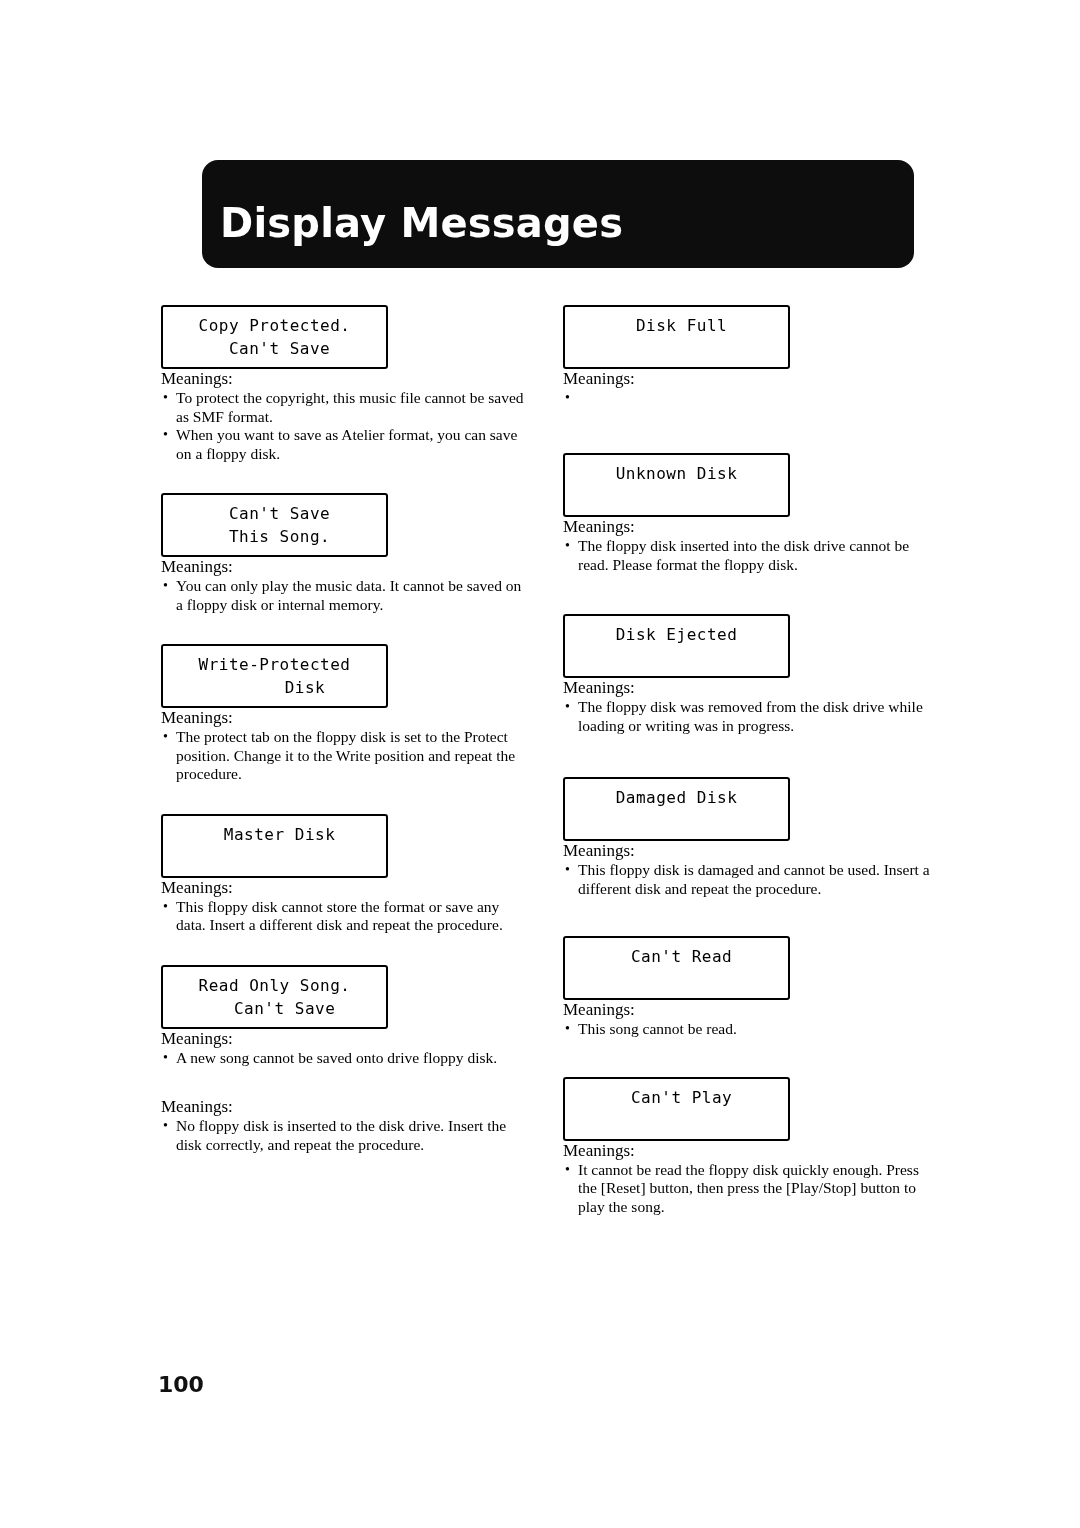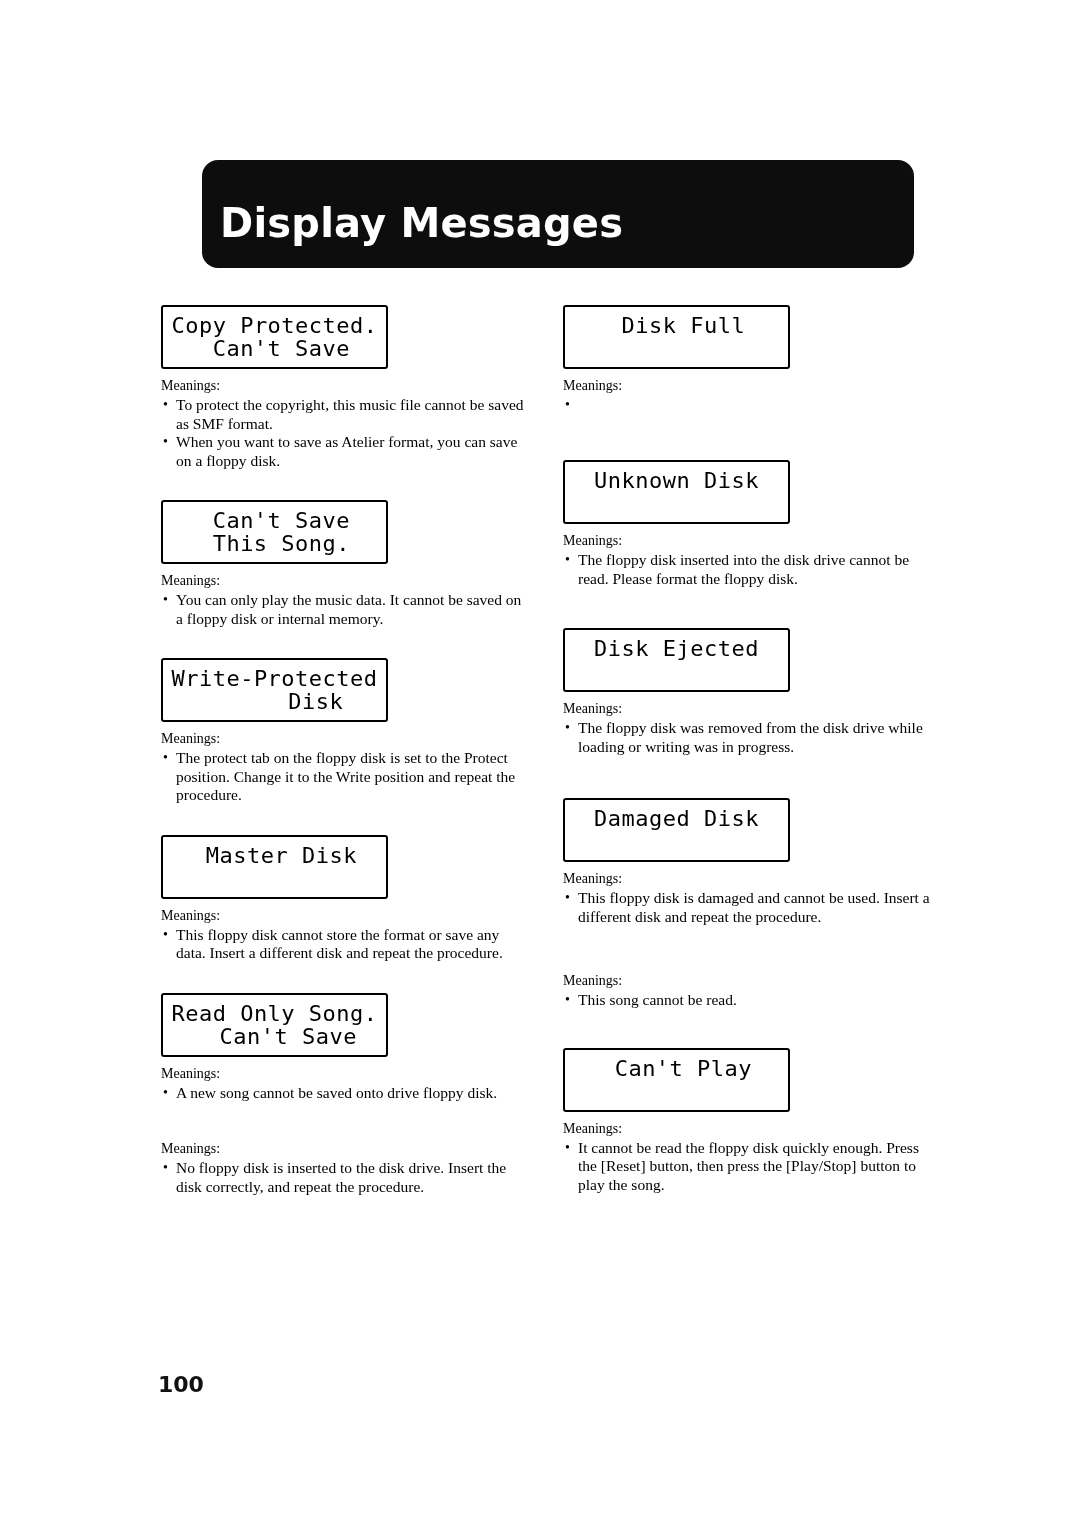--- a/index.html
+++ b/index.html
@@ -60,40 +60,39 @@
   .entry { margin-bottom: 0; }
 
   .lcd {
     box-sizing: border-box;
     width: 227px;
     border: 2px solid #000000;
     border-radius: 3px;
     background: #ffffff;
     padding: 7px 7px 7px 7px;
     font-family: "DejaVu Sans Mono", monospace;
-    font-size: 22px;
+    font-size: 16px;
     line-height: 23px;
     letter-spacing: 0.5px;
     text-align: center;
     color: #000000;
     
     font-weight: 500;
   }
   .lcd-line {
     display: block;
     height: 23px;
     white-space: pre;
   }
   .lcd-line.blank { visibility: hidden; }
 
   
   .meanings-label {
-    font-size: 14px;
+    font-size: 17px;
     line-height: 19px;
-    margin-top: 7px;
     margin-bottom: 1px;
   }
   ul.bullets {
     list-style: none;
     margin: 0;
     padding: 0;
   }
   ul.bullets li {
     position: relative;
     padding-left: 15px;
@@ -234,20 +233,24 @@
           <span class="lcd-line">Damaged Disk</span>
           <span class="lcd-line blank">&nbsp;</span>
         </div>
         <div class="meanings-label">Meanings:</div>
         <ul class="bullets">
           <li><span class="bullet-dot">•</span><span>This floppy disk is damaged and cannot be used. Insert a different disk and repeat the procedure.</span></li>
         </ul>
       </div>
       <div style="height: 38px;"></div>
       <div class="entry">
+        <div class="lcd">
+          <span class="lcd-line"> Can't Read</span>
+          <span class="lcd-line blank">&nbsp;</span>
+        </div>
         <div class="meanings-label">Meanings:</div>
         <ul class="bullets">
           <li><span class="bullet-dot">•</span><span>This song cannot be read.</span></li>
         </ul>
       </div>
       <div style="height: 38px;"></div>
       <div class="entry">
         <div class="lcd">
           <span class="lcd-line"> Can't Play</span>
           <span class="lcd-line blank">&nbsp;</span>

